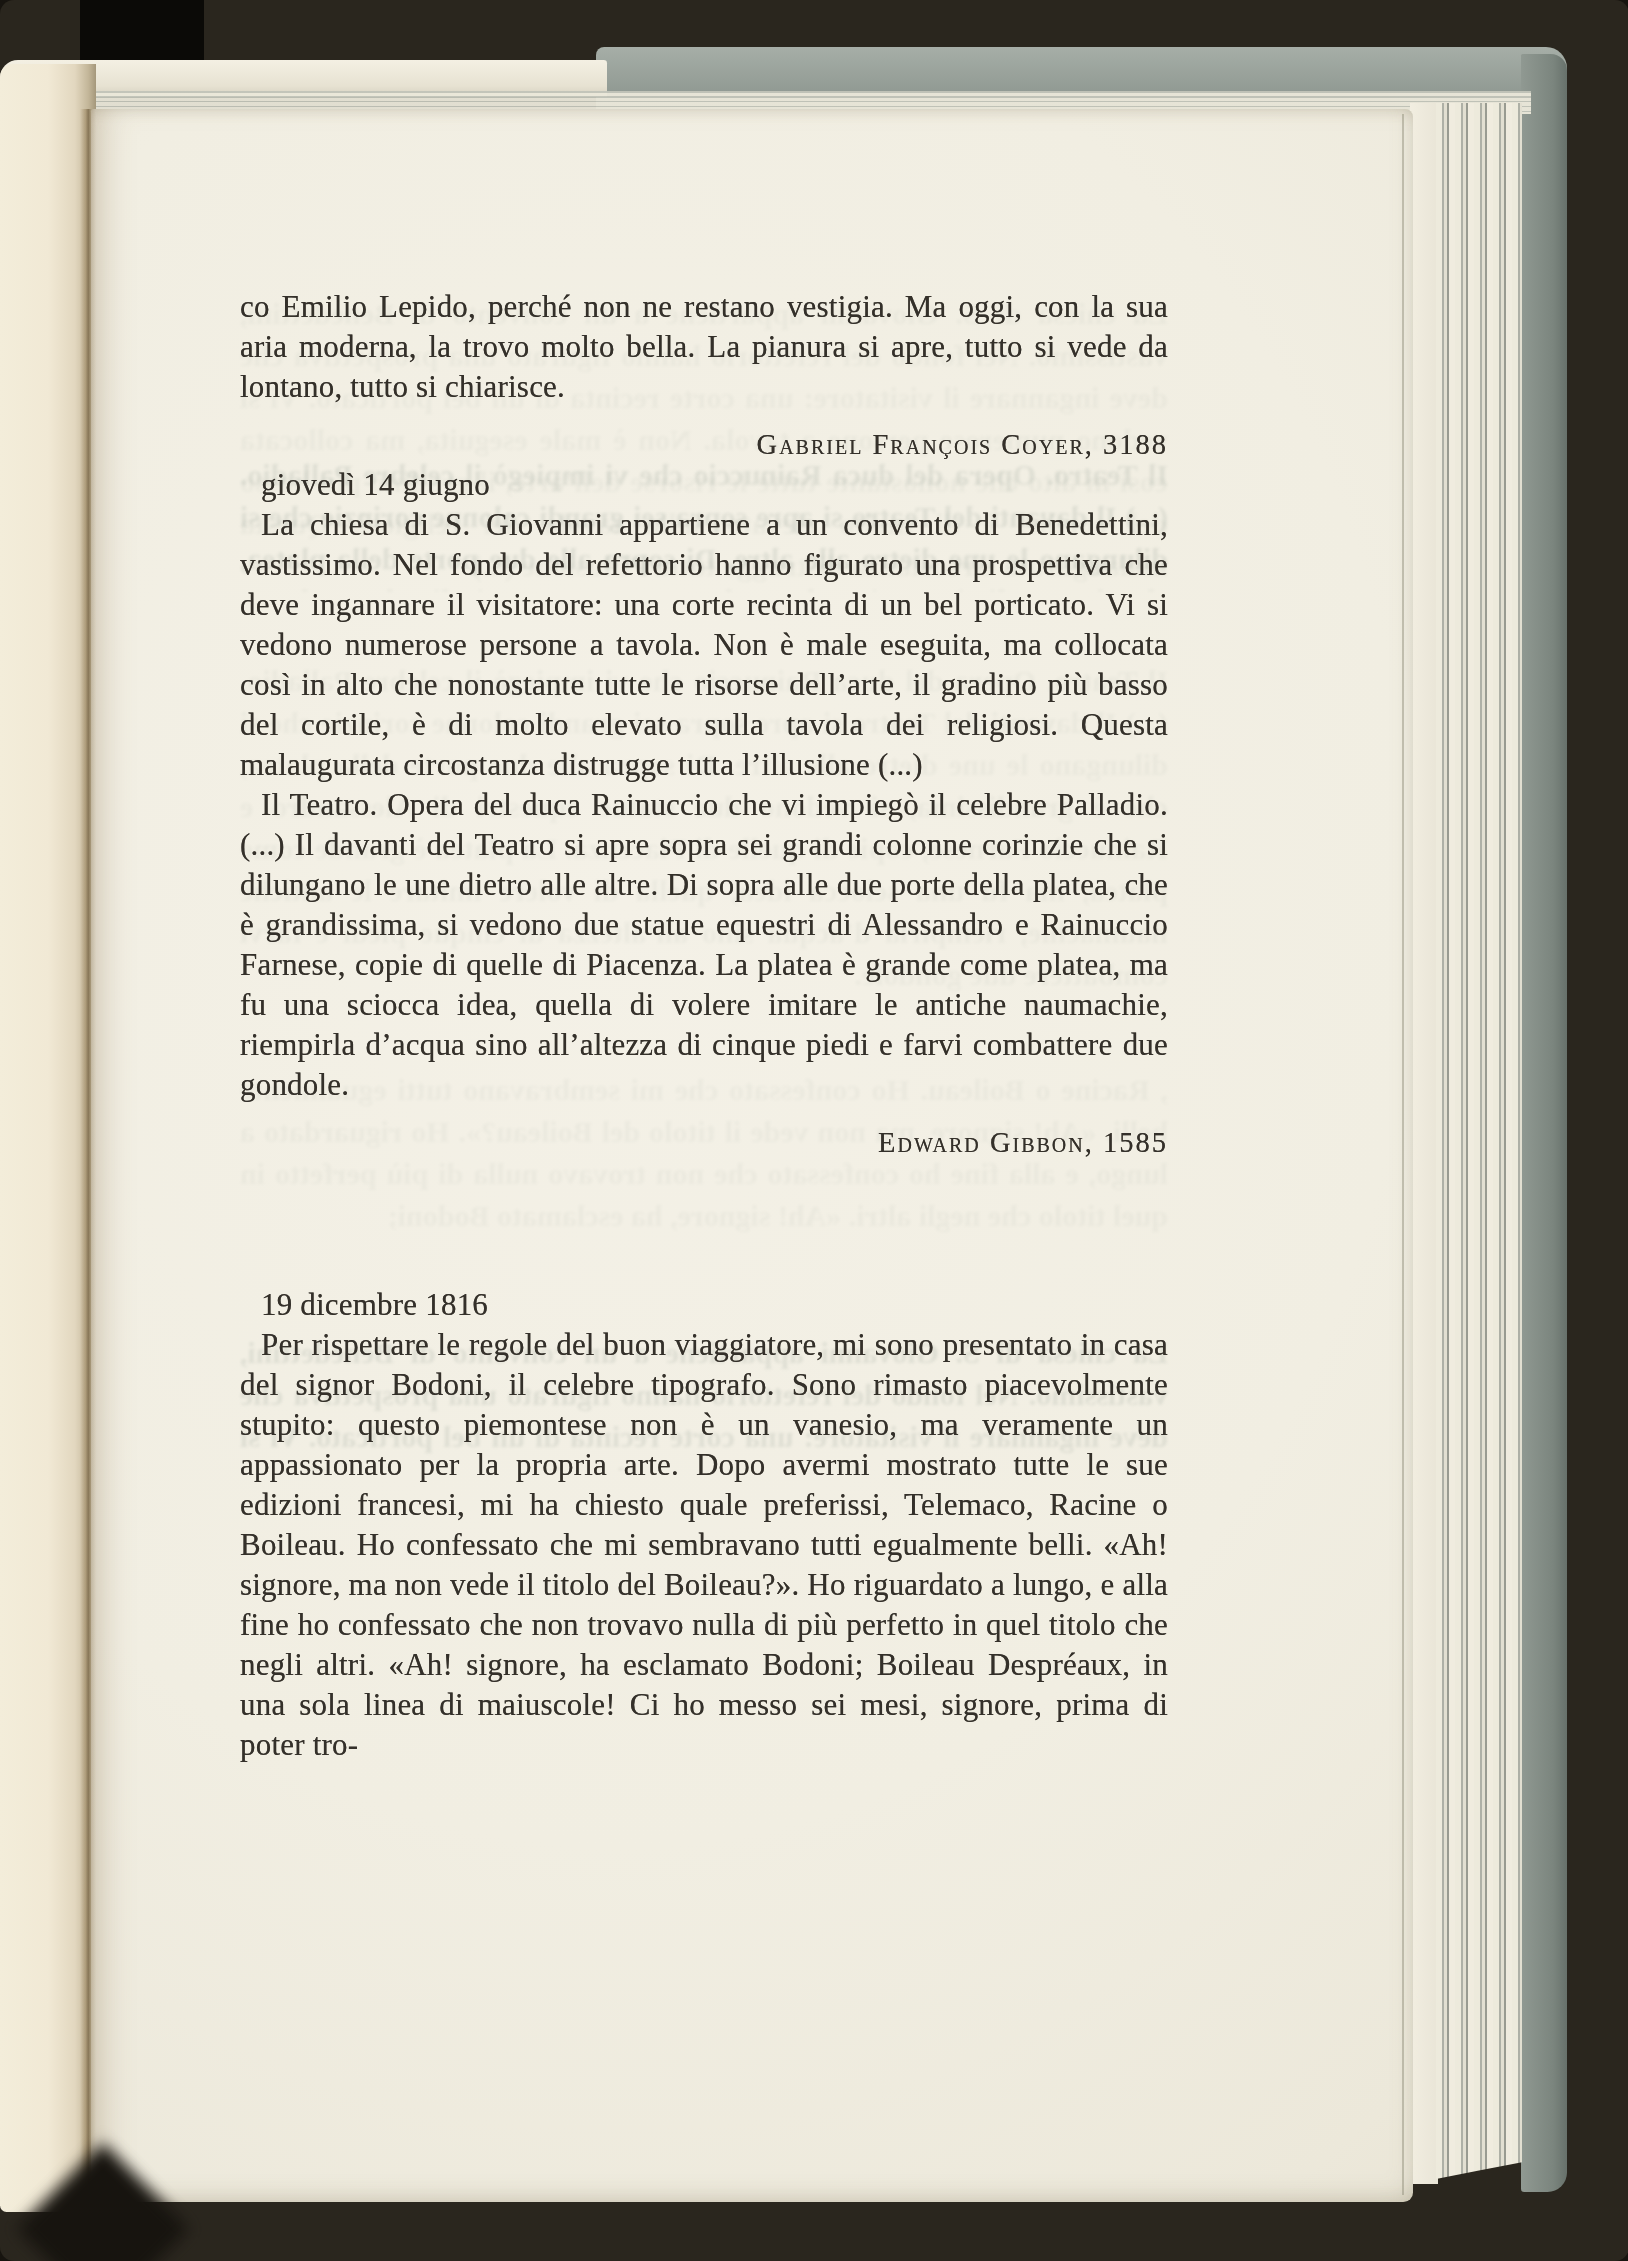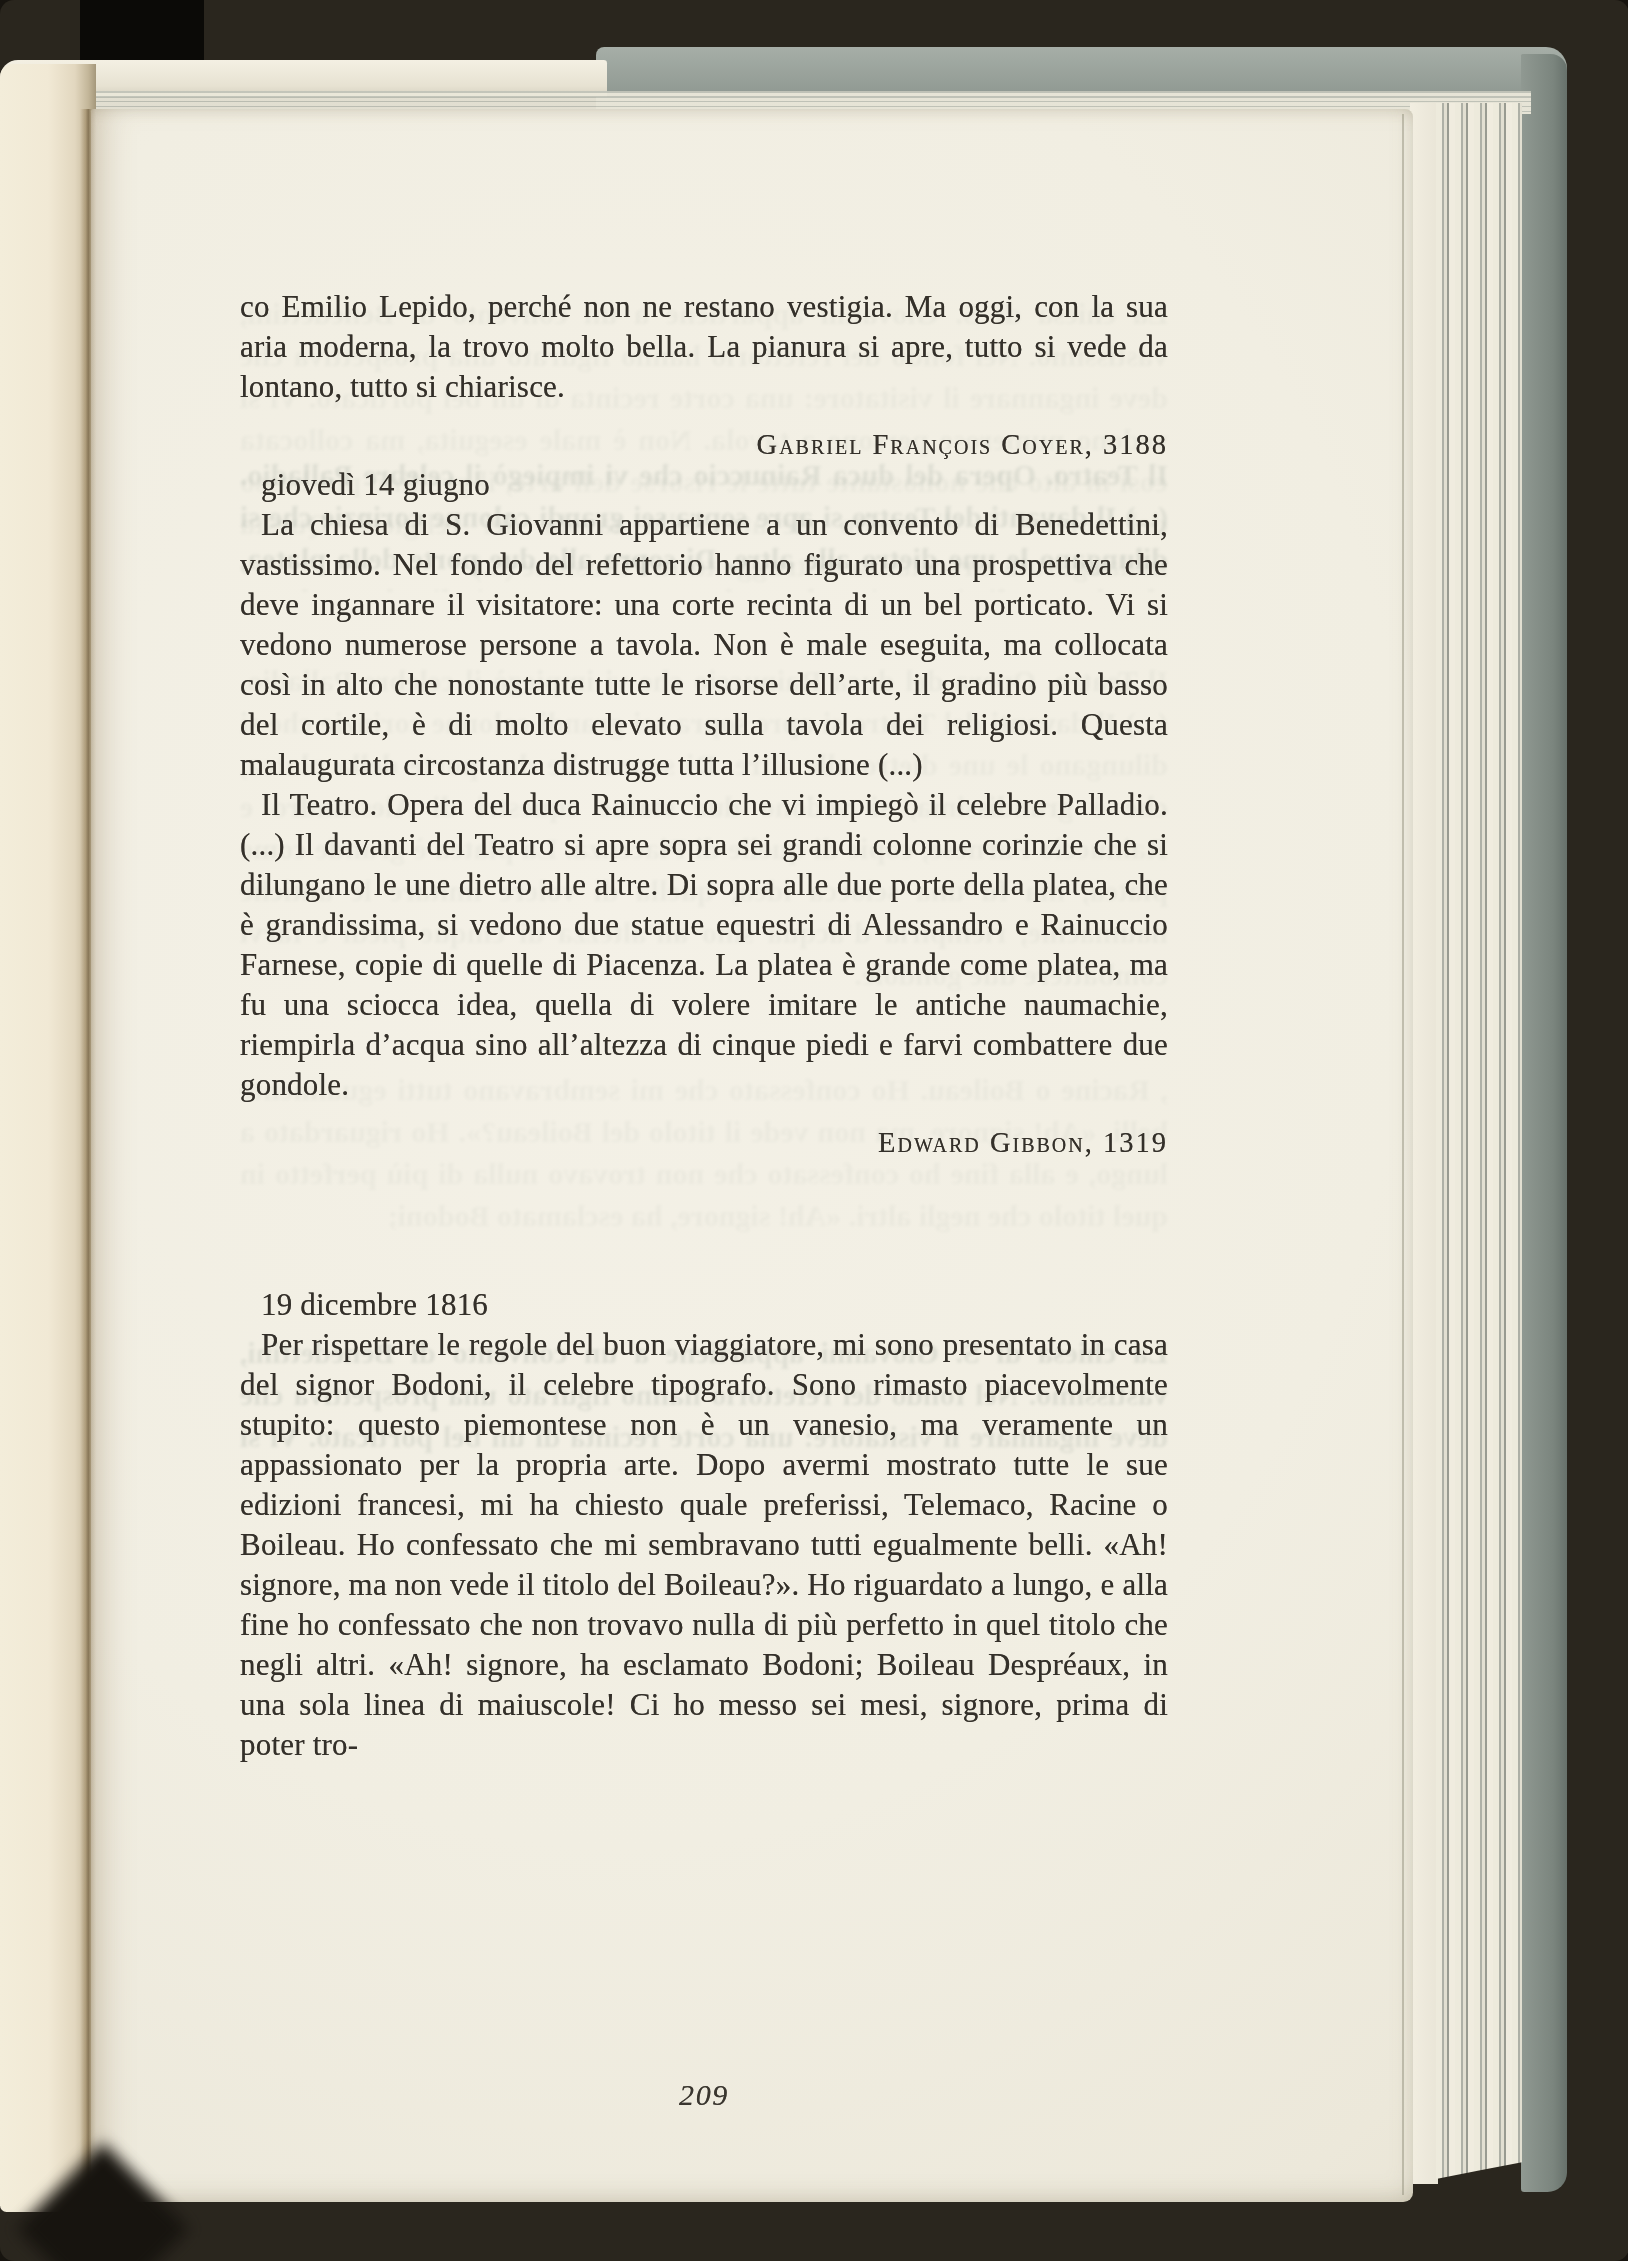--- a/index.html
+++ b/index.html
@@ -96,21 +96,20 @@
   <div class="ghost" id="ghost-gap2">
     <div>La chiesa di S. Giovanni appartiene a un convento di Benedettini, vastissimo. Nel fondo del refettorio hanno figurato una prospettiva che deve ingannare il visitatore: una corte recinta di un bel porticato. Vi si vedono numerose persone a tavola. Non è male eseguita, ma collocata così in alto che nonostante tutte le risorse dell’arte, il gradino più basso del cortile, è di molto elevato sulla tavola dei religiosi. Questa malaugurata circostanza distrugge tutta l’illusione (...)</div>
   </div>
 
   <div class="text-col">
     <p class="cont">co Emilio Lepido, perché non ne restano vestigia. Ma oggi, con la sua aria moderna, la trovo molto bella. La pianura si apre, tutto si vede da lontano, tutto si chiarisce.</p>
     <div class="attr">Gabriel François Coyer, 3188</div>
     <p class="date-h" id="date1">giovedì 14 giugno</p>
     <p>La chiesa di S. Giovanni appartiene a un convento di Benedettini, vastissimo. Nel fondo del refettorio hanno figurato una prospettiva che deve ingannare il visitatore: una corte recinta di un bel porticato. Vi si vedono numerose persone a tavola. Non è male eseguita, ma collocata così in alto che nonostante tutte le risorse dell’arte, il gradino più basso del cortile, è di molto elevato sulla tavola dei religiosi. Questa malaugurata circostanza distrugge tutta l’illusione (...)</p>
     <p>Il Teatro. Opera del duca Rainuccio che vi impiegò il celebre Palladio. (...) Il davanti del Teatro si apre sopra sei grandi colonne corinzie che si dilungano le une dietro alle altre. Di sopra alle due porte della platea, che è grandissima, si vedono due statue equestri di Alessandro e Rainuccio Farnese, copie di quelle di Piacenza. La platea è grande come platea, ma fu una sciocca idea, quella di volere imitare le antiche naumachie, riempirla d’acqua sino all’altezza di cinque piedi e farvi combattere due gondole.</p>
-    <div class="attr">Edward Gibbon, 1319</div>
+    <div class="attr">Edward Gibbon, 1585</div>
     <p class="date-h" id="date2">19 dicembre 1816</p>
     <p><span>Per rispettare le regole del buon viaggiatore, mi sono presentato in casa del signor Bodoni, il celebre tipografo. Sono rimasto piacevolmente stupito: questo piemontese non è un vanesio, ma veramente un appassionato per la propria arte. Dopo avermi mostrato tutte le sue edizioni francesi, mi ha chiesto quale preferissi, </span><span class="it">Telemaco</span><span>, Racine o Boileau. Ho confessato che mi sembravano tutti egualmente belli. «Ah! signore, ma non vede il titolo del Boileau?». Ho riguardato a lungo, e alla fine ho confessato che non trovavo nulla di più perfetto in quel titolo che negli altri. «Ah! signore, ha esclamato Bodoni; </span><span class="it">Boileau Despréaux</span><span>, in una sola linea di maiuscole! Ci ho messo sei mesi, signore, prima di poter tro-</span></p>
   </div>
 
-  <div class="page-num">209</div>
 
 </div>
 
 
 </body></html>

